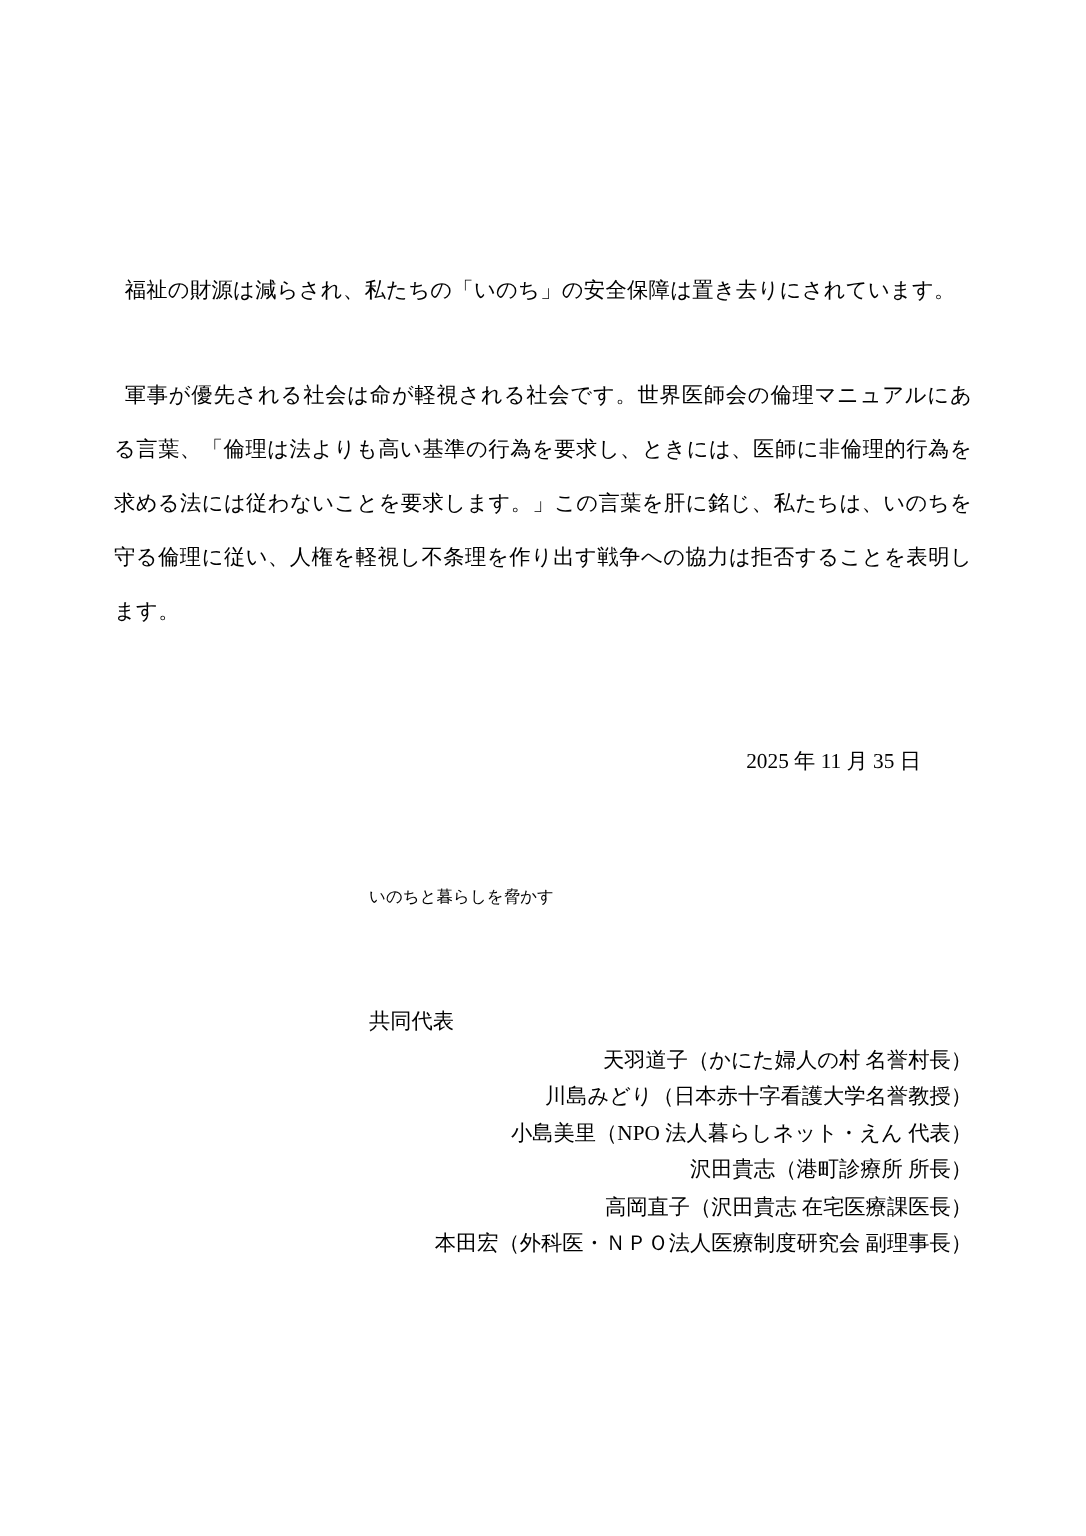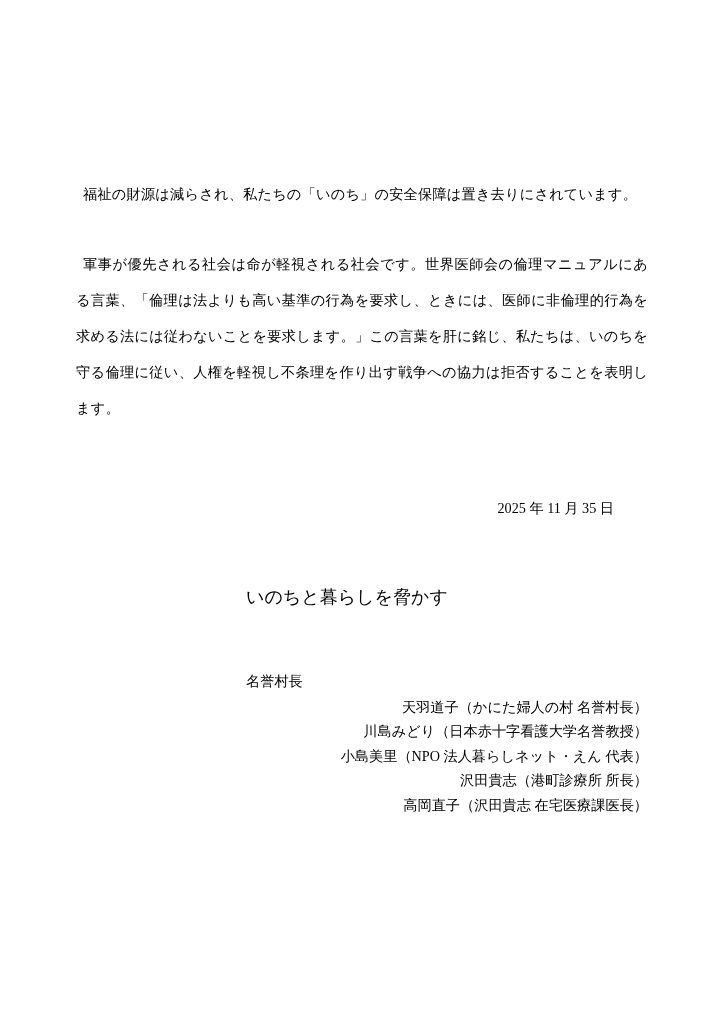--- a/index.html
+++ b/index.html
@@ -46,23 +46,22 @@
   .date-line {
     margin-top: 68px;
     text-align: right;
     padding-right: 34px;
     font-size: 14.2px;
     line-height: 28px;
   }
   .org-block {
     margin-top: 64px;
     margin-left: 170px;
-    font-size: 18px;
+    font-size: 11px;
     line-height: 25px;
-    font-family: Liberation Mono, monospace;
   }
   .org-line {
     white-space: nowrap;
   }
   .rep-block {
     margin-top: 58px;
     margin-left: 170px;
     font-size: 14.2px;
     line-height: 24.5px;
   }
@@ -90,24 +89,25 @@
 
     <p class="para para-lead">軍事が優先される社会は命が軽視される社会です。世界医師会の倫理マニュアルにある言葉、「倫理は法よりも高い基準の行為を要求し、ときには、医師に非倫理的行為を求める法には従わないことを要求します。」この言葉を肝に銘じ、私たちは、いのちを守る倫理に従い、人権を軽視し不条理を作り出す戦争への協力は拒否することを表明します。</p>
 
     <div class="date-line">2025 年 11 月 35 日</div>
 
     <div class="org-block">
       <div class="org-line">いのちと暮らしを脅かす</div>
     </div>
 
     <div class="rep-block">
-      <div class="rep-title">名誉村長</div>
+      <div class="rep-title">共同代表</div>
       <ul class="rep-list">
         <li class="rep-item">天羽道子（かにた婦人の村 名誉村長）</li>
         <li class="rep-item">川島みどり（日本赤十字看護大学名誉教授）</li>
         <li class="rep-item">小島美里（NPO 法人暮らしネット・えん 代表）</li>
         <li class="rep-item">沢田貴志（港町診療所 所長）</li>
         <li class="rep-item">高岡直子（沢田貴志 在宅医療課医長）</li>
+        <li class="rep-item">本田宏（外科医・ＮＰＯ法人医療制度研究会 副理事長）</li>
       </ul>
     </div>
 
   </div>
 </div>
 
 </body></html>

